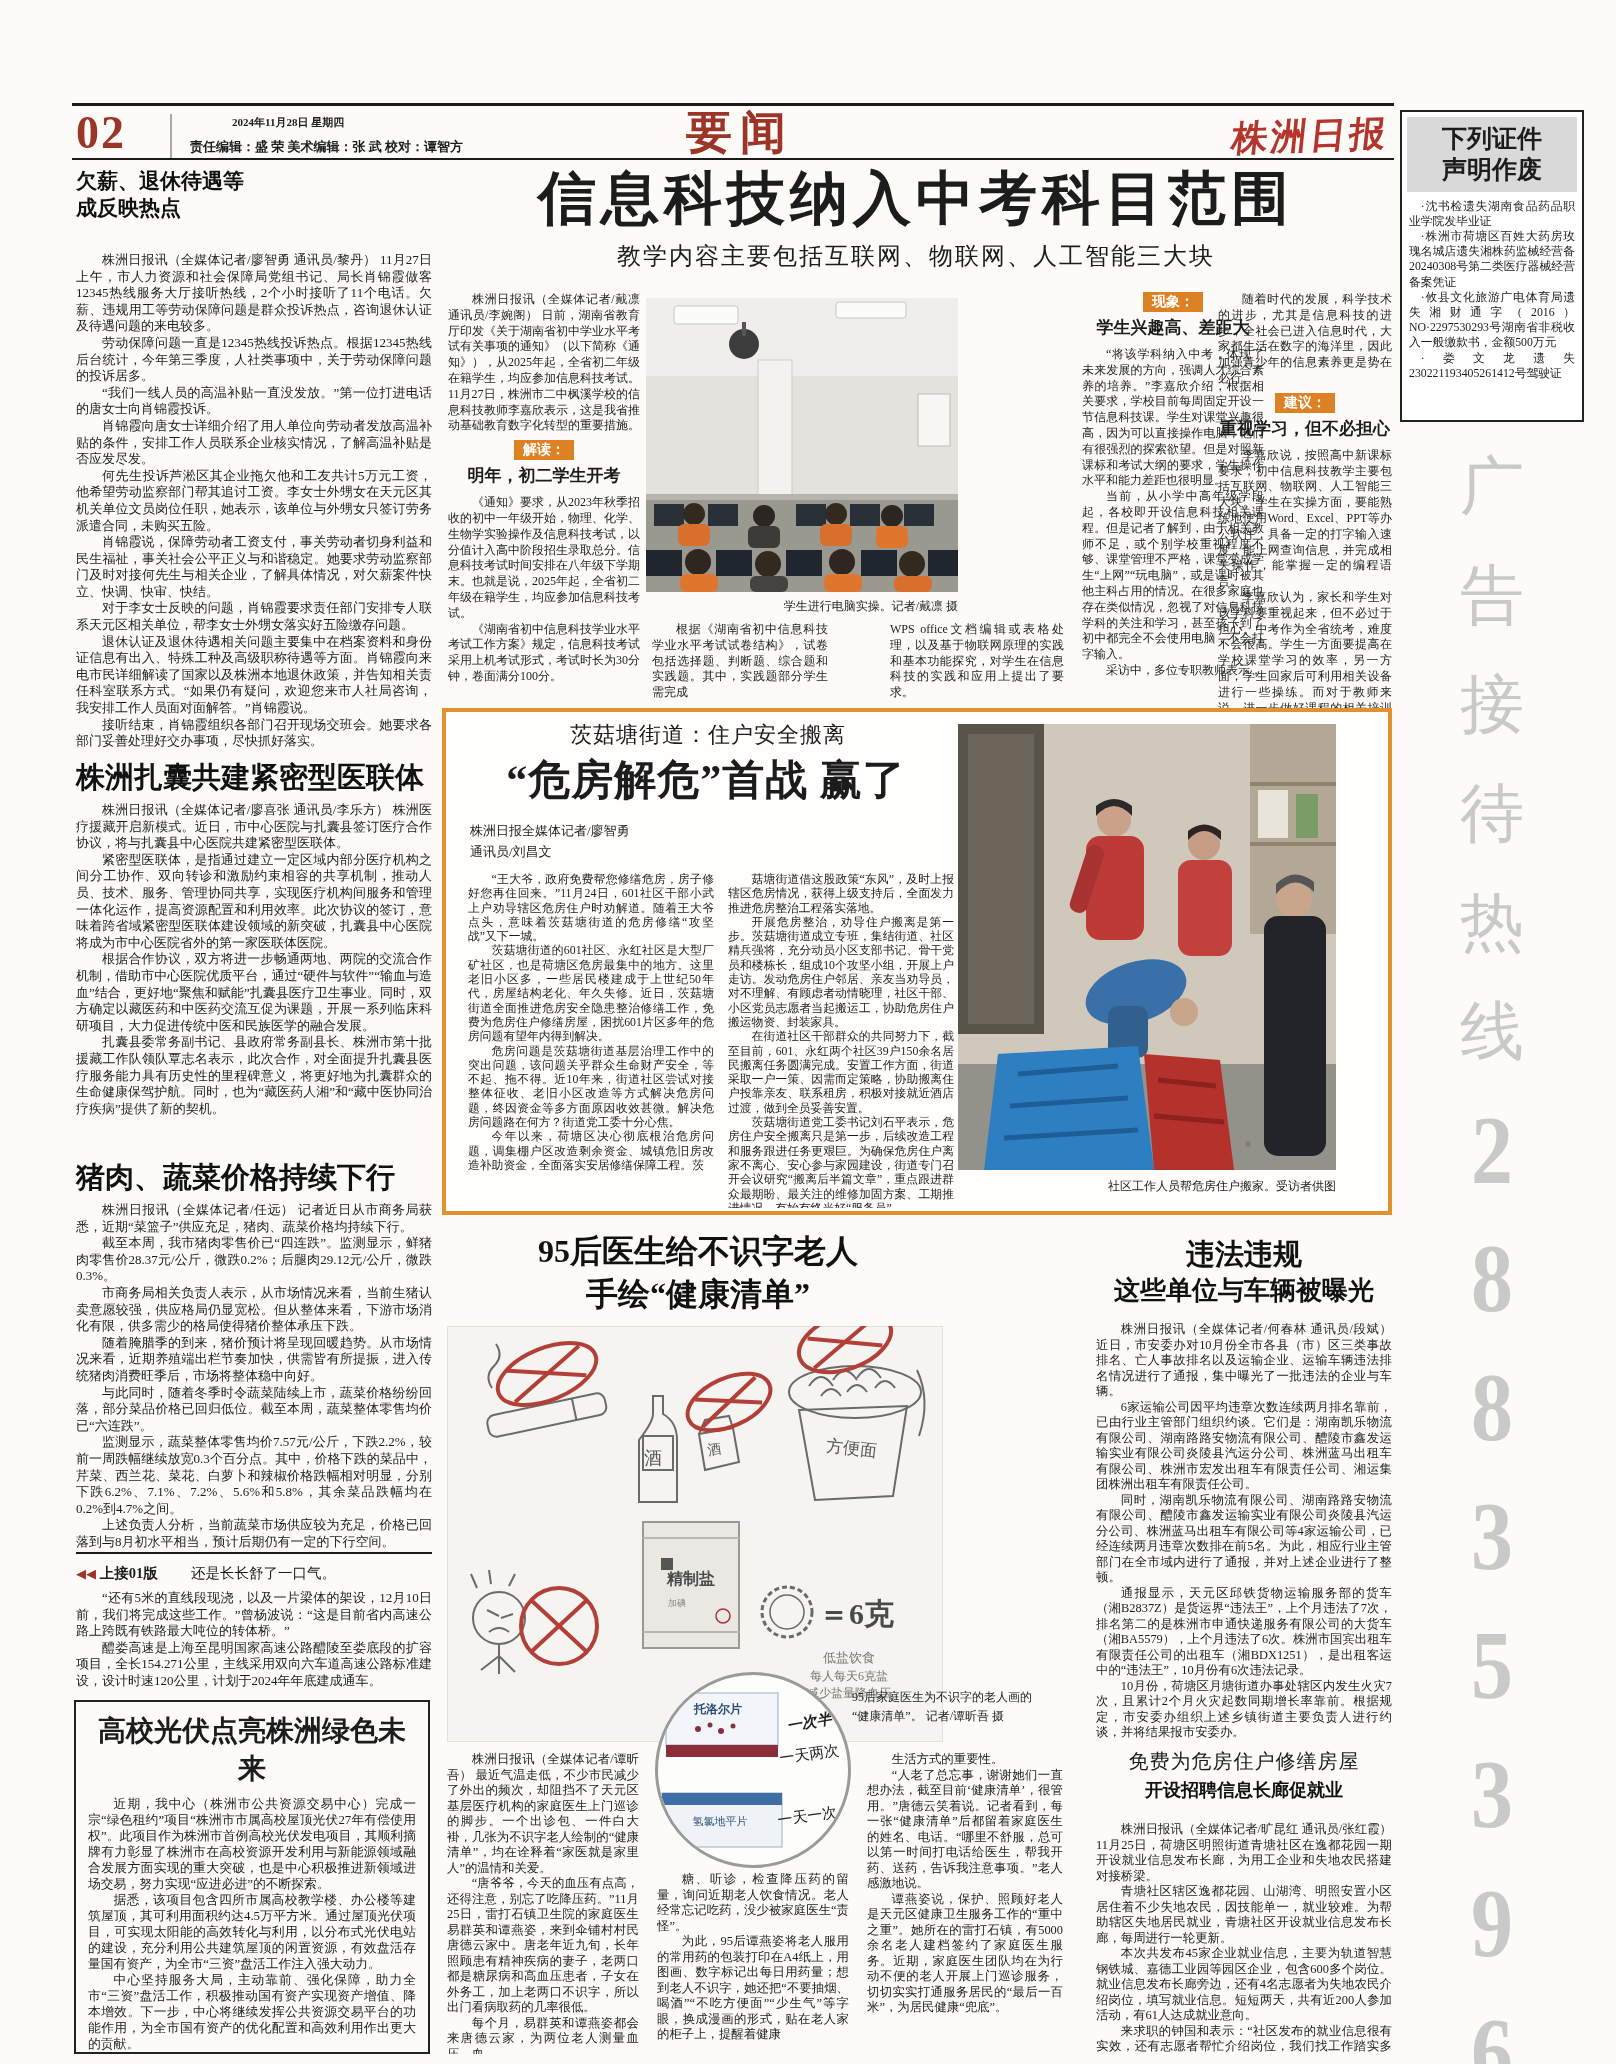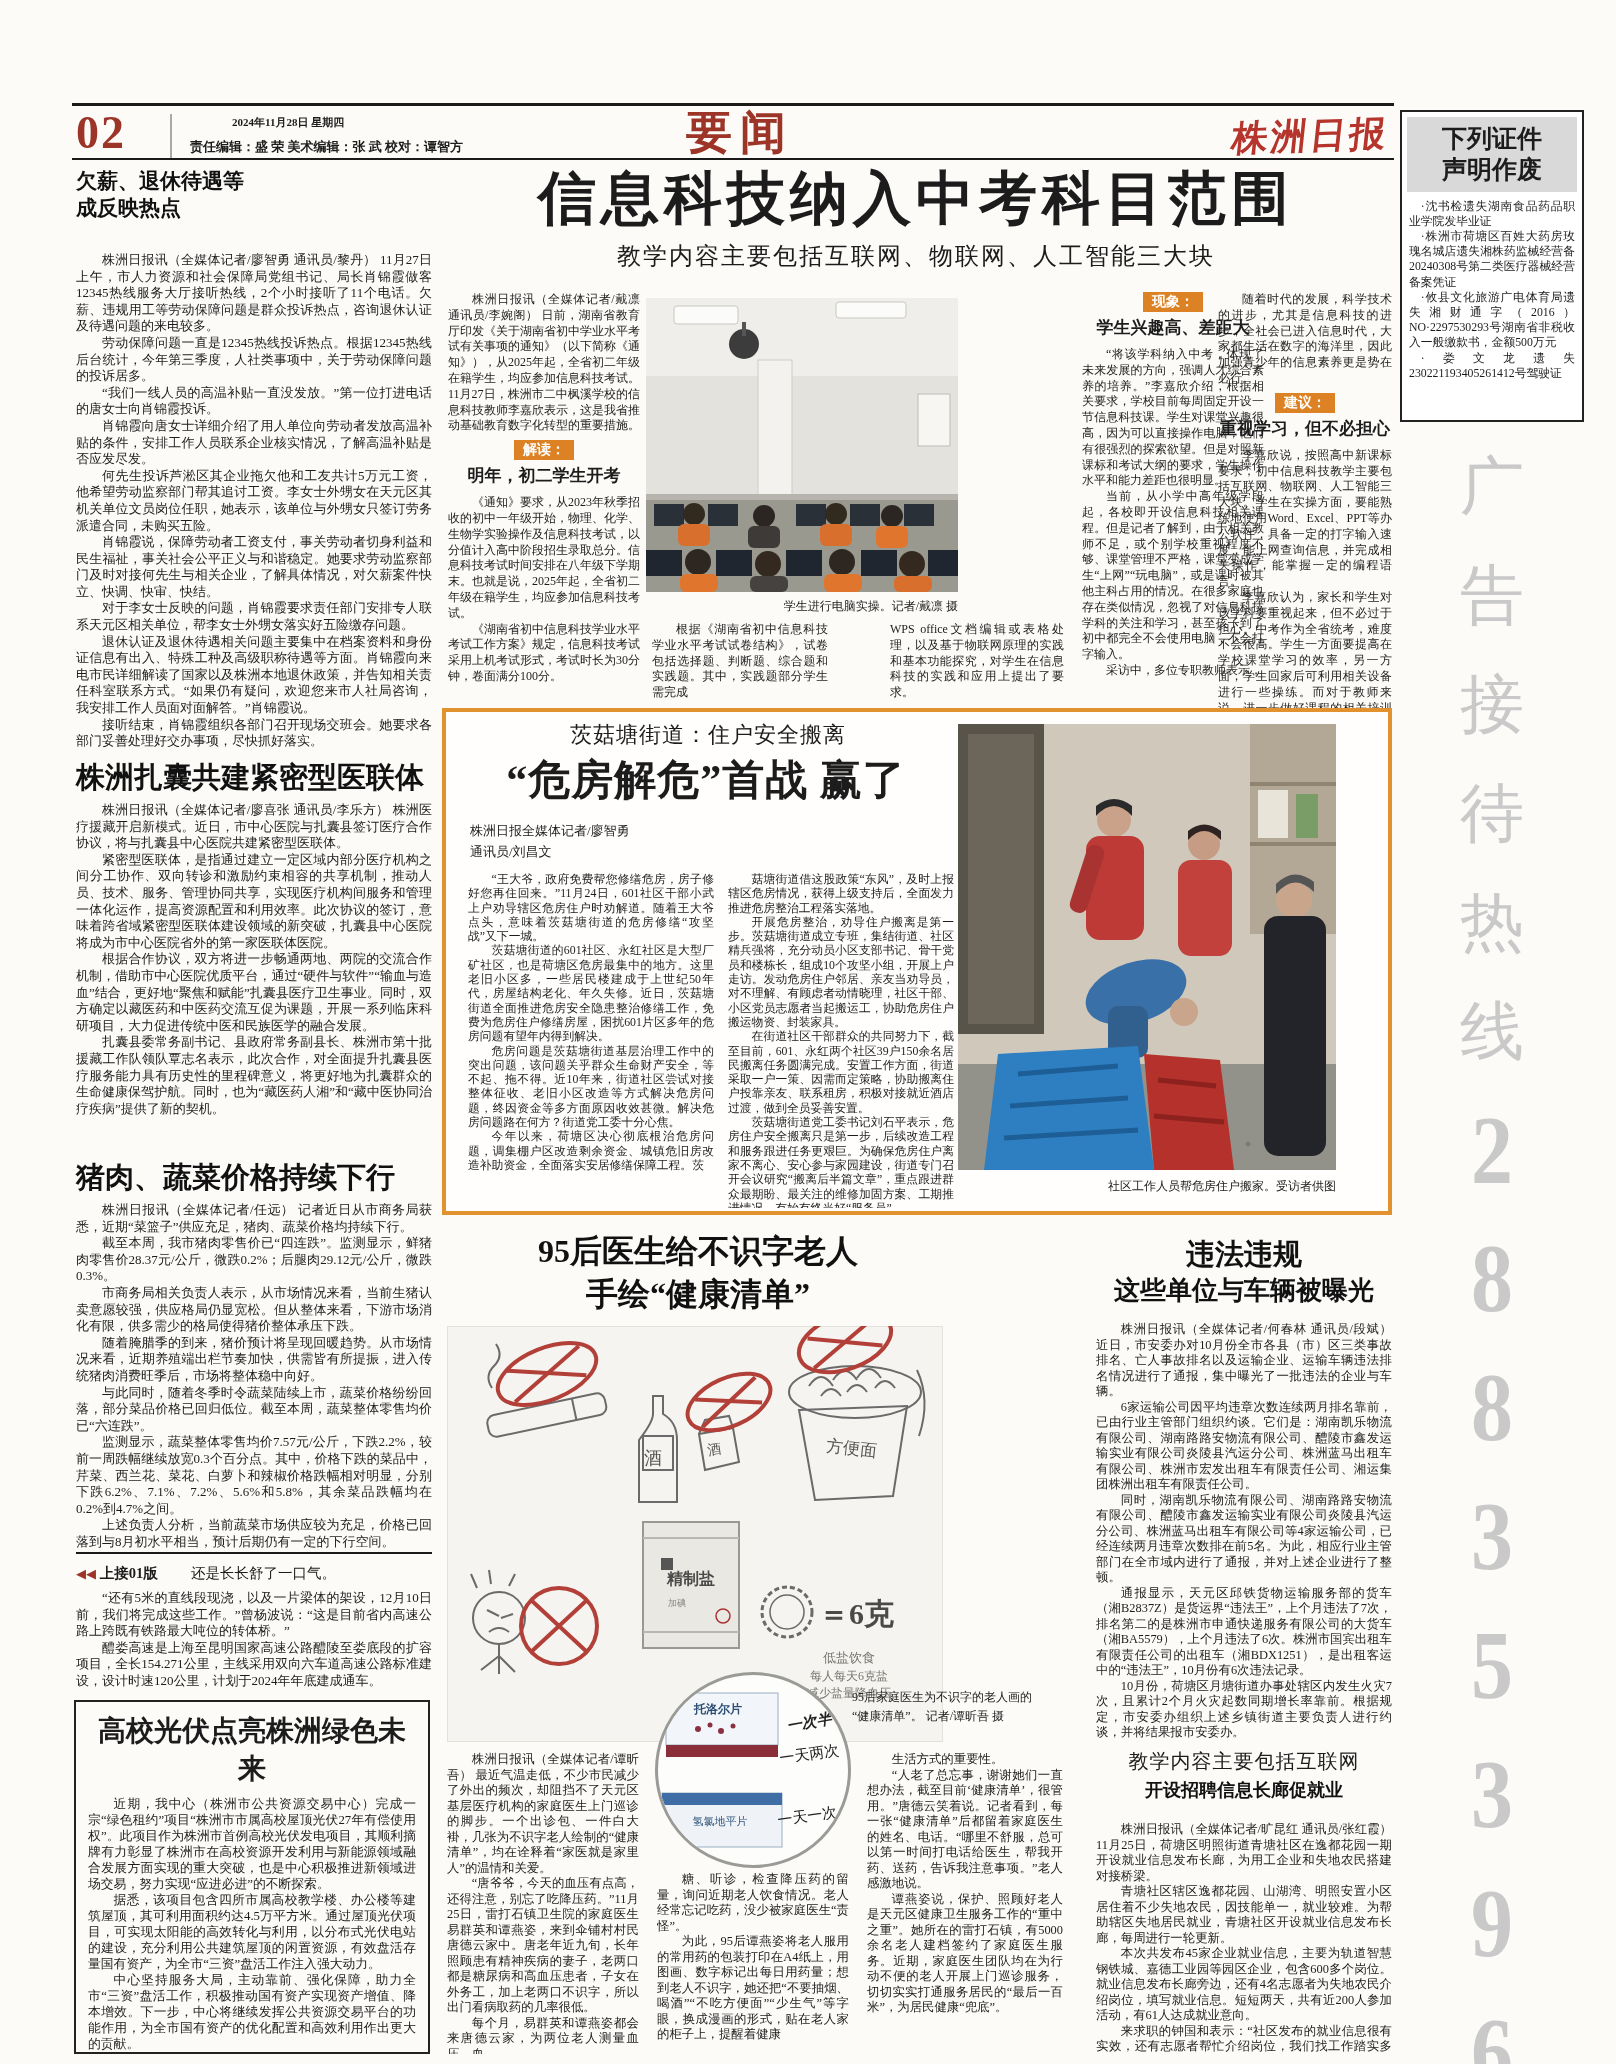--- a/index.html
+++ b/index.html
@@ -384,21 +384,21 @@
     <div style="font-size:26px;">这些单位与车辆被曝光</div>
   </div>
   <div class="abs jtext f124 clip" style="left:1096px;top:1322px;width:296px;height:416px;">
       <p>株洲日报讯（全媒体记者/何春林 通讯员/段斌） 近日，市安委办对10月份全市各县（市）区三类事故排名、亡人事故排名以及运输企业、运输车辆违法排名情况进行了通报，集中曝光了一批违法的企业与车辆。</p>
       <p>6家运输公司因平均违章次数连续两月排名靠前，已由行业主管部门组织约谈。它们是：湖南凯乐物流有限公司、湖南路路安物流有限公司、醴陵市鑫发运输实业有限公司炎陵县汽运分公司、株洲蓝马出租车有限公司、株洲市宏发出租车有限责任公司、湘运集团株洲出租车有限责任公司。</p>
       <p>同时，湖南凯乐物流有限公司、湖南路路安物流有限公司、醴陵市鑫发运输实业有限公司炎陵县汽运分公司、株洲蓝马出租车有限公司等4家运输公司，已经连续两月违章次数排在前5名。为此，相应行业主管部门在全市域内进行了通报，并对上述企业进行了整顿。</p>
       <p>通报显示，天元区邱铁货物运输服务部的货车（湘B2837Z）是货运界“违法王”，上个月违法了7次，排名第二的是株洲市申通快递服务有限公司的大货车（湘BA5579），上个月违法了6次。株洲市国宾出租车有限责任公司的出租车（湘BDX1251），是出租客运中的“违法王”，10月份有6次违法记录。</p>
       <p>10月份，荷塘区月塘街道办事处辖区内发生火灾7次，且累计2个月火灾起数同期增长率靠前。根据规定，市安委办组织上述乡镇街道主要负责人进行约谈，并将结果报市安委办。</p>
     </div>
 
-  <div class="abs ctr" style="left:1096px;top:1748px;width:296px;font-size:20px;letter-spacing:1px;">教学内容主要包括互联网</div>
+  <div class="abs ctr" style="left:1096px;top:1748px;width:296px;font-size:20px;letter-spacing:1px;">免费为危房住户修缮房屋</div>
   <div class="abs ctr atitle" style="left:1096px;top:1778px;width:296px;font-size:18px;">开设招聘信息长廊促就业</div>
   <div class="abs jtext f124 clip" style="left:1096px;top:1822px;width:296px;height:232px;">
       <p>株洲日报讯（全媒体记者/旷昆红 通讯员/张红霞） 11月25日，荷塘区明照街道青塘社区在逸都花园一期开设就业信息发布长廊，为用工企业和失地农民搭建对接桥梁。</p>
       <p>青塘社区辖区逸都花园、山湖湾、明照安置小区居住着不少失地农民，因技能单一，就业较难。为帮助辖区失地居民就业，青塘社区开设就业信息发布长廊，每周进行一轮更新。</p>
       <p>本次共发布45家企业就业信息，主要为轨道智慧钢铁城、嘉德工业园等园区企业，包含600多个岗位。就业信息发布长廊旁边，还有4名志愿者为失地农民介绍岗位，填写就业信息。短短两天，共有近200人参加活动，有61人达成就业意向。</p>
       <p>来求职的钟国和表示：“社区发布的就业信息很有实效，还有志愿者帮忙介绍岗位，我们找工作踏实多了。”</p>
     </div>
 
   <div class="abs" style="left:1400px;top:110px;width:184px;height:312px;border:2px solid #222;box-sizing:border-box;background:#fff;">
     <div class="ctr" style="background:#d9d9d9;margin:5px;padding:6px 0;font-size:25px;font-weight:bold;line-height:1.25;">

